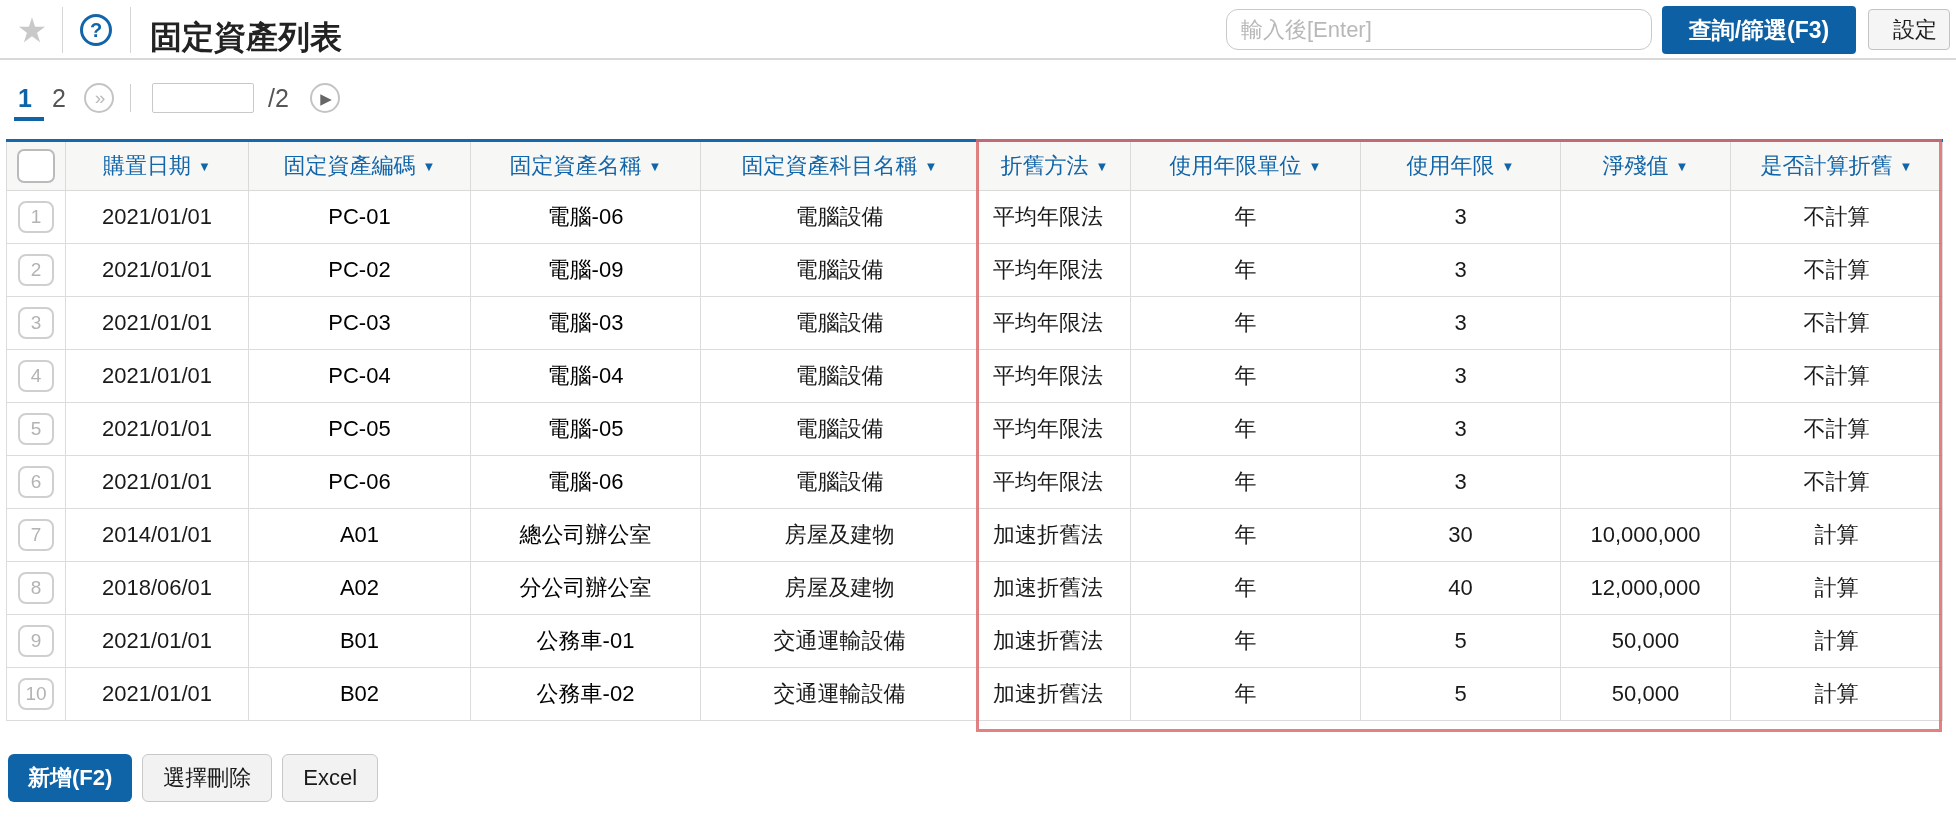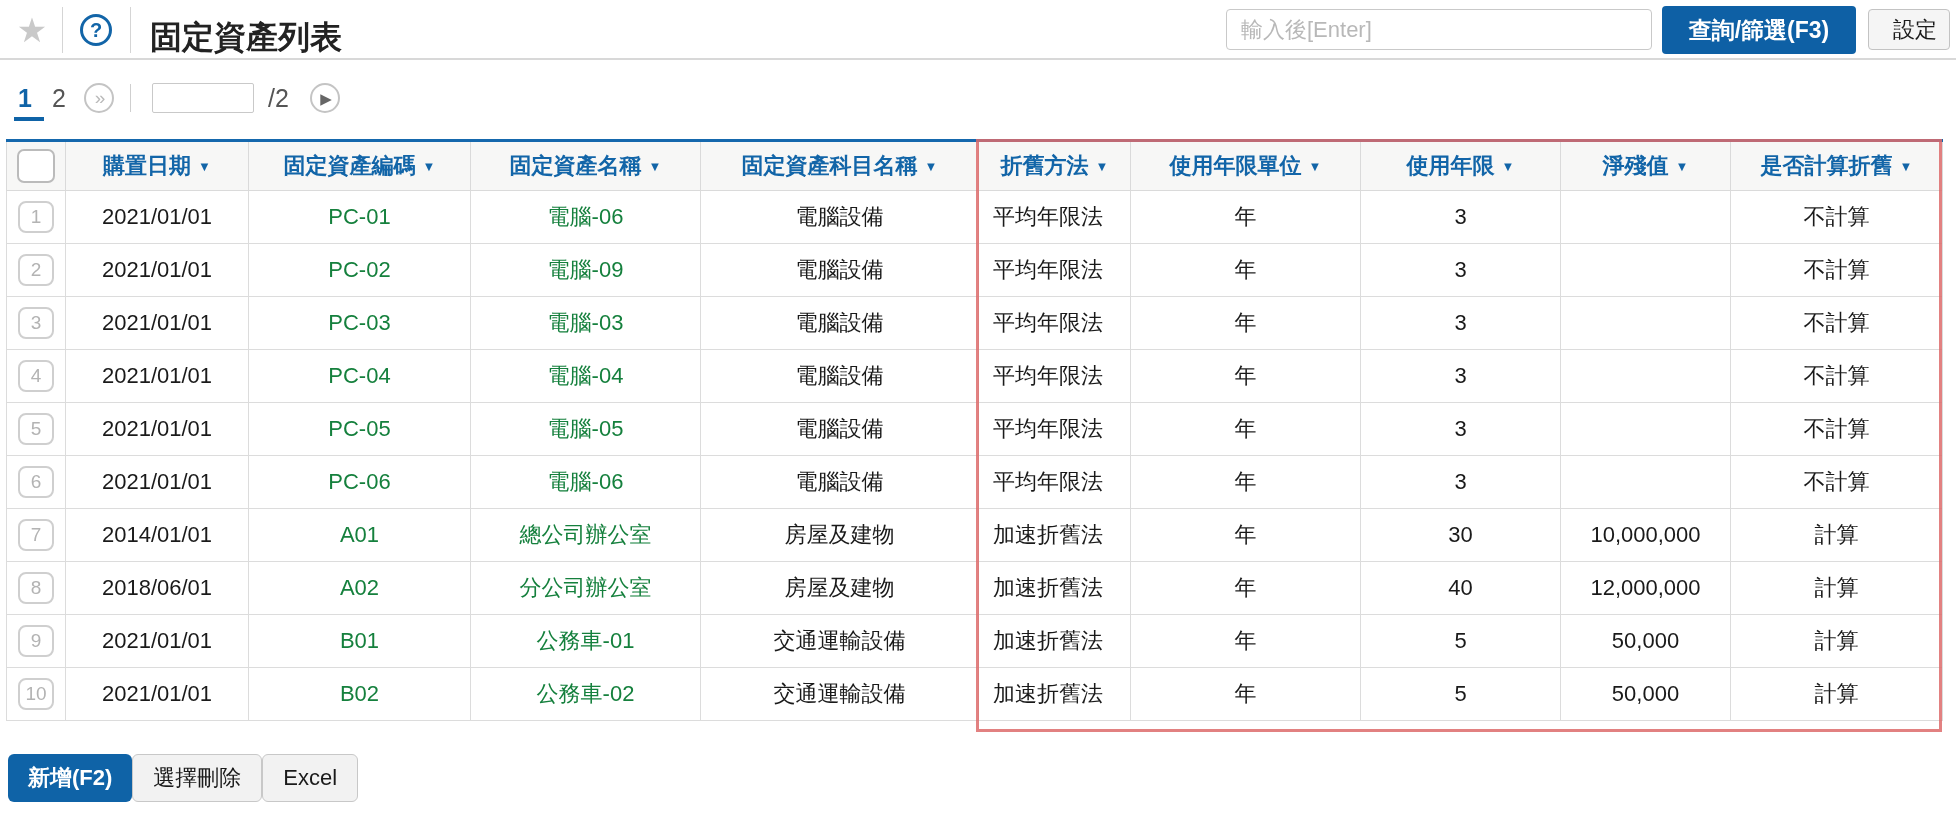--- a/index.html
+++ b/index.html
@@ -11,21 +11,21 @@
     border-bottom:2px solid #d8d8d8; background:#fff; }
   .star { position:absolute; left:12px; top:10px; width:40px; height:40px;
     font-size:34px; line-height:40px; text-align:center; color:#c9c9c9; }
   .tb-div { position:absolute; top:7px; width:1px; height:46px; background:#d5d5d5; }
   .tb-div.d1 { left:62px; } .tb-div.d2 { left:130px; }
   .help { position:absolute; left:80px; top:14px; width:32px; height:32px; border-radius:50%;
     border:3px solid #1265a8; color:#1265a8; font-size:20px; font-weight:bold;
     text-align:center; line-height:27px; cursor:pointer; }
   .page-title { position:absolute; left:150px; top:16px; font-size:32px; font-weight:700; color:#222; }
   .search-input { position:absolute; left:1226px; top:9px; width:426px; height:41px;
-    border:1px solid #c9c9c9; border-radius:4px; font-size:22px; padding:0 14px; color:#333; outline:none; }
+    border:1px solid #c9c9c9; border-radius:12px; font-size:22px; padding:0 14px; color:#333; outline:none; }
   .search-input::placeholder { color:#b8b8b8; }
   .btn-query { position:absolute; left:1662px; top:6px; width:194px; height:48px;
     background:#0e60a5; color:#fff; border:none; border-radius:4px;
     font-size:23px; font-weight:700; cursor:pointer;
     font-family:"Liberation Sans","DejaVu Sans",sans-serif; }
   .btn-settings { position:absolute; left:1868px; top:9px; width:82px; height:41px;
     background:#f5f5f5; color:#1a1a1a; border:1px solid #c3c3c3; border-radius:4px;
     font-size:22px; cursor:pointer; font-family:"Liberation Sans","DejaVu Sans",sans-serif;padding-left:12px; }
 
   
@@ -40,39 +40,39 @@
   .pg-divider { position:absolute; left:130px; top:24px; width:1px; height:28px; background:#cfcfcf; }
   .pg-input { position:absolute; left:152px; top:23px; width:102px; height:30px;
     border:1px solid #c9c9c9; border-radius:2px; font-size:20px; padding:0 8px; outline:none; }
   .pg-total { position:absolute; left:268px; top:24px; font-size:25px; color:#555; }
   .pg-play { left:310px; color:#666; font-size:15px; line-height:27px; padding-left:2px; }
 
   
   .table-wrap { position:absolute; left:6px; top:139px; width:1936px; }
   table { width:1936px; border-collapse:collapse; table-layout:fixed;
     border-top:3px solid #1568ad; }
-  th { height:50px; background:#f7f7f6; color:#1265a8; font-size:22px; font-weight:700;
+  th { height:50px; background:#f7f7f6; color:#1265a8; font-size:22px; font-weight:400;
     border:1px solid #dadada; text-align:center; cursor:pointer; }
   td { height:53px; border:1px solid #dcdcdc; font-size:22px; color:#1a1a1a;
     text-align:center; background:#fff; overflow:hidden; white-space:nowrap; }
   td.al-left { text-align:left; padding-left:14px; }
-  td.link { color:#15803d; cursor:pointer; }
+  td.link { color:#000000; cursor:pointer; }
   .sort { font-size:13px; margin-left:7px; vertical-align:2px; }
   .sel-box { width:38px; height:34px; margin:0 auto; background:#fff;
     border:2px solid #bbbbbb; border-radius:7px; cursor:pointer; }
   .row-badge { display:inline-flex; align-items:center; justify-content:center;
     width:36px; height:32px; border:2px solid #cfcfcf; border-radius:8px;
     color:#b3b3b3; font-size:19px; background:#fff; cursor:pointer; }
 
   
   .red-box { position:absolute; left:976px; top:139px; width:966px; height:593px;
     border:3px solid rgba(221,107,107,0.85); pointer-events:none; z-index:5; }
 
   
-  .footer { position:absolute; left:8px; top:754px; height:60px; display:flex; gap:0; }
+  .footer { position:absolute; left:8px; top:754px; height:60px; display:flex; gap:10px; }
   .footer button { height:48px; font-size:22px; border-radius:6px; cursor:pointer;
     padding:0 20px; font-family:"Liberation Sans","DejaVu Sans",sans-serif; }
   .btn-add { background:#0f63a7; color:#fff; border:none; font-weight:700; }
   .btn-gray { background:#f2f2f2; color:#1a1a1a; border:1px solid #c8c8c8; }
 </style>
 </head>
 <body>
 
 <div class="topbar">
   <div class="star">★</div>

